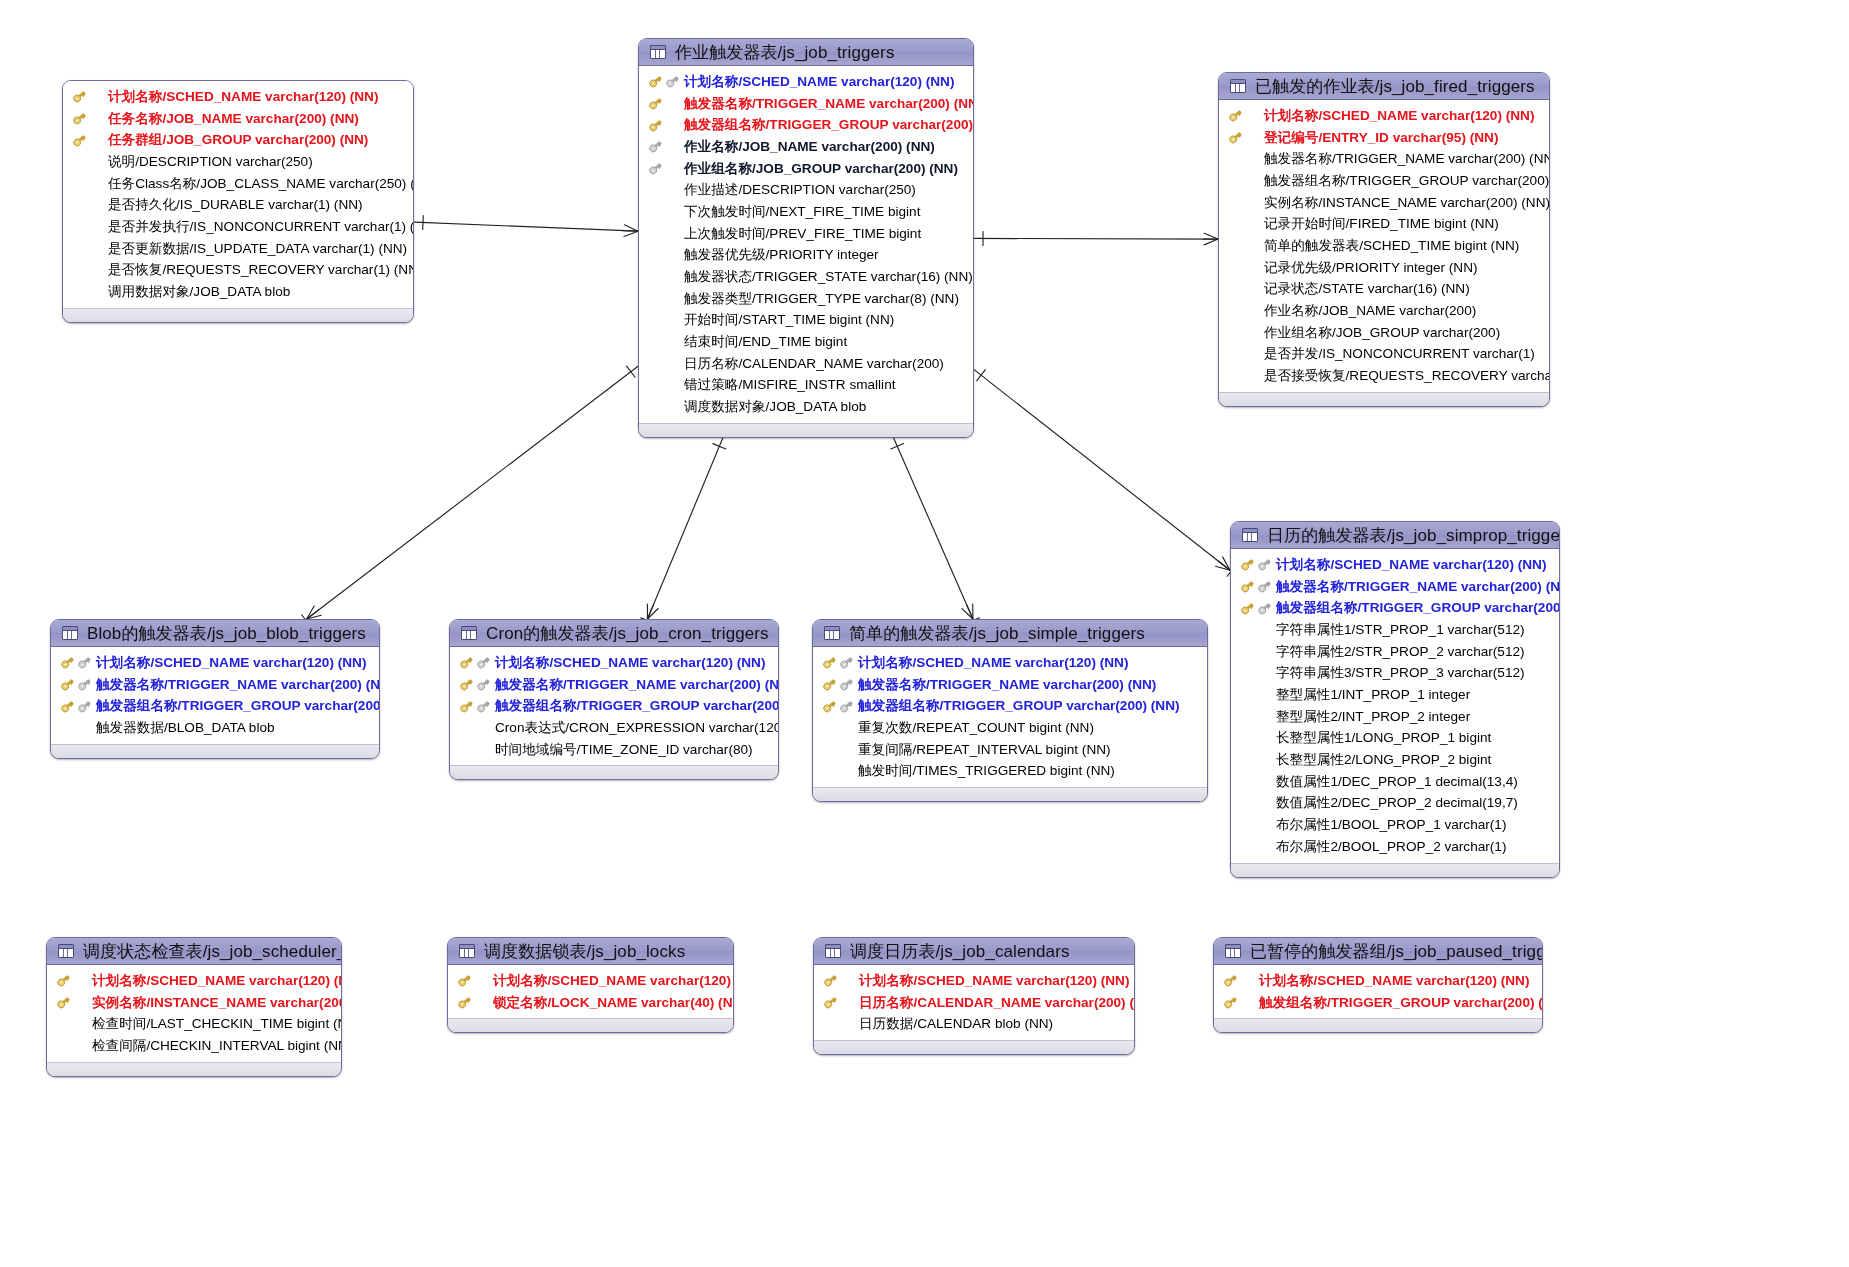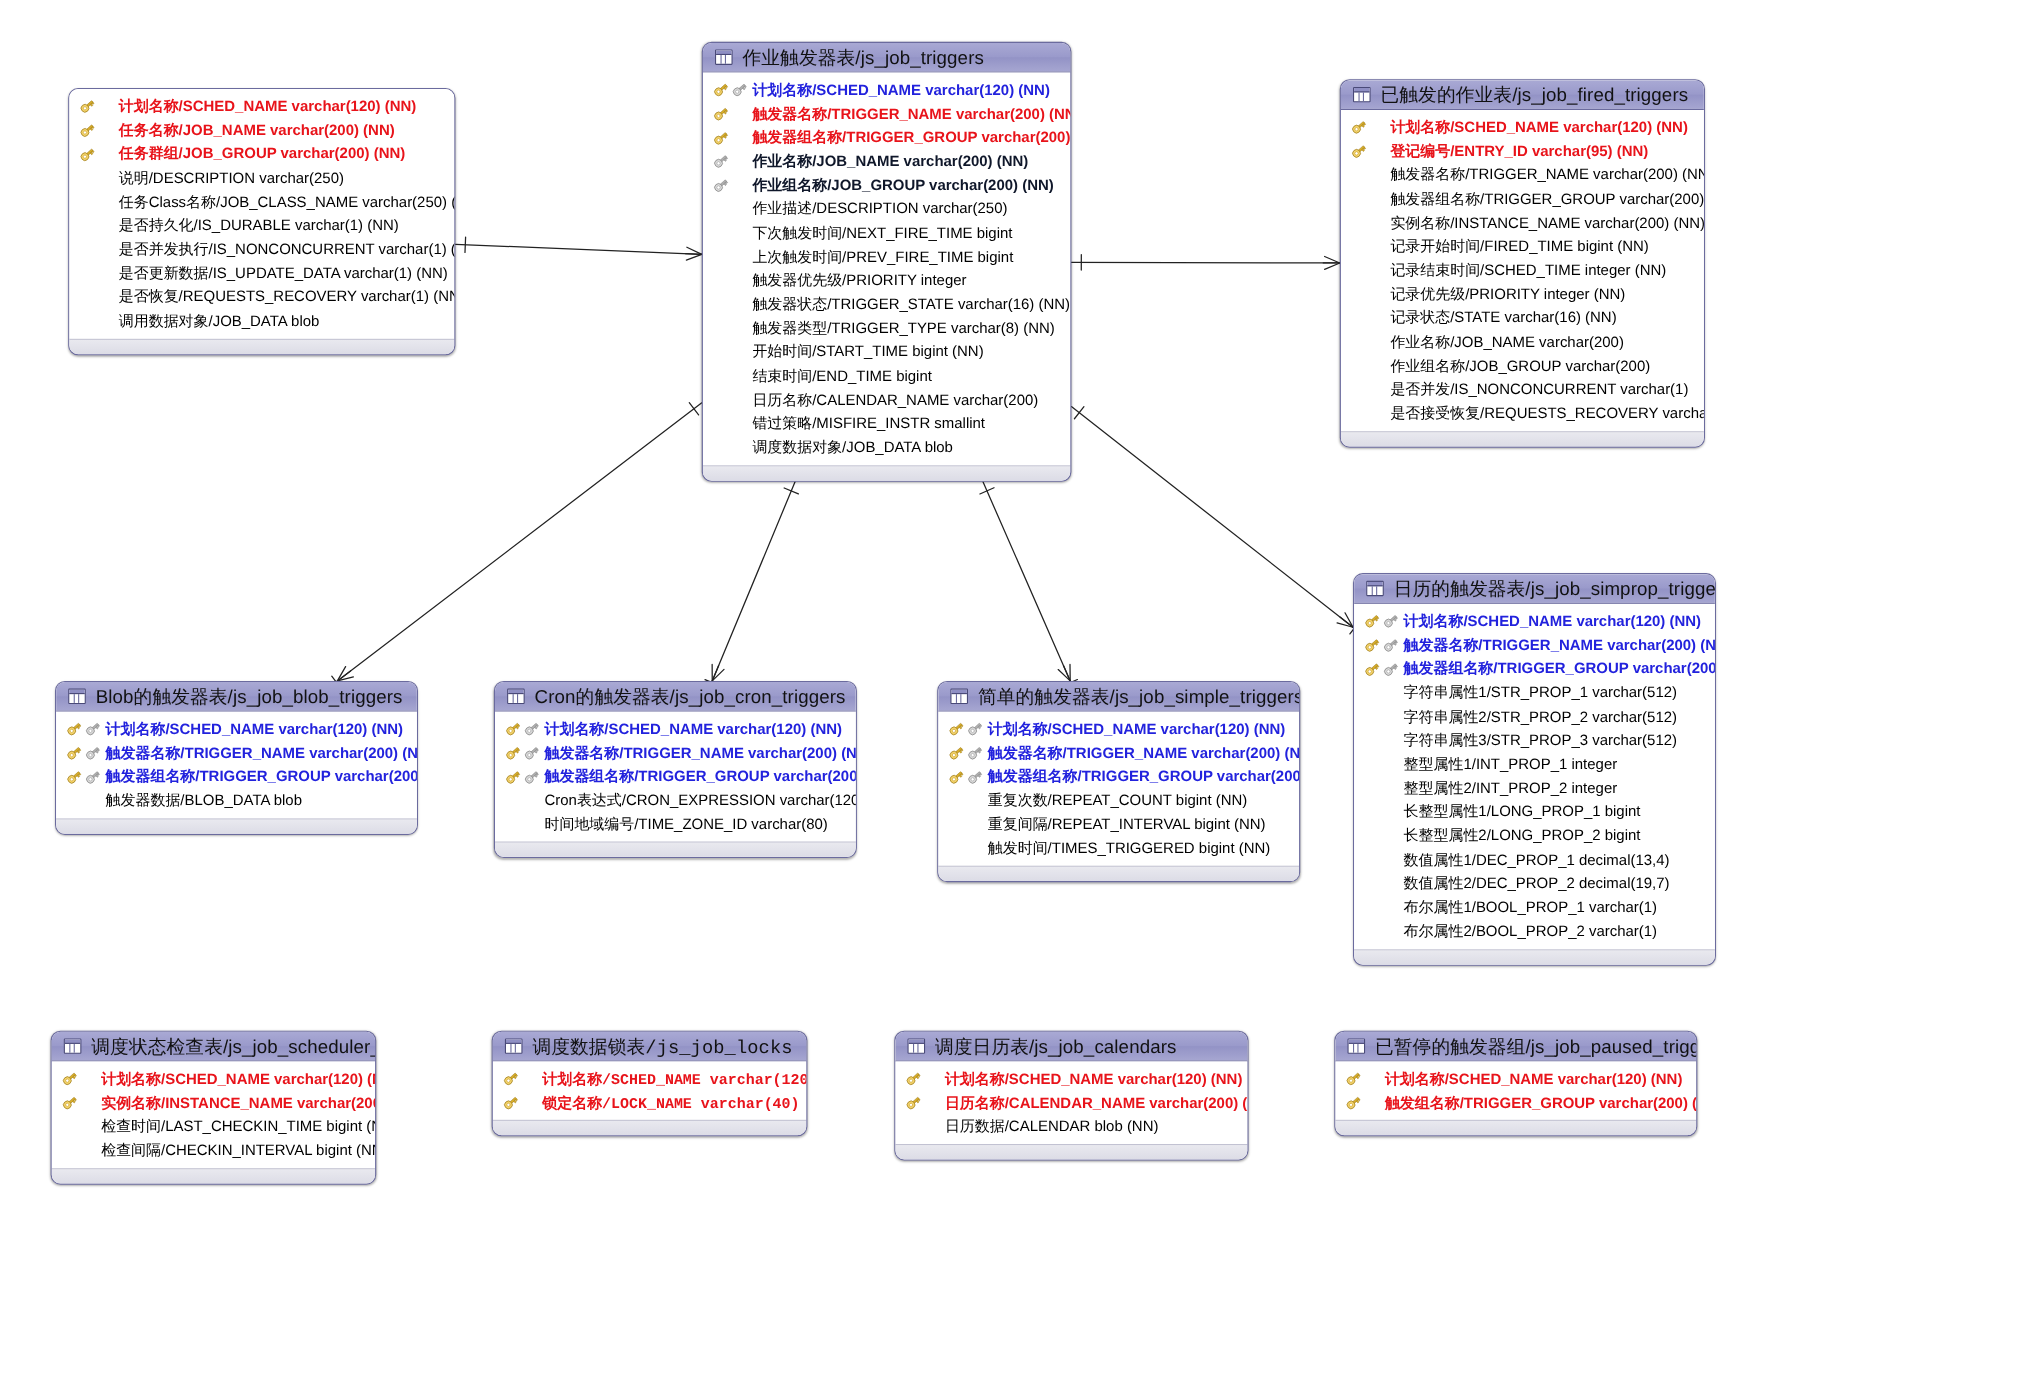--- a/index.html
+++ b/index.html
@@ -442,21 +442,21 @@
           <span class="attr-label">实例名称/INSTANCE_NAME varchar(200) (NN)</span>
         </div>
         <div class="attr plain">
           <span class="keycell"></span>
           <span class="keycell"></span>
           <span class="attr-label">记录开始时间/FIRED_TIME bigint (NN)</span>
         </div>
         <div class="attr plain">
           <span class="keycell"></span>
           <span class="keycell"></span>
-          <span class="attr-label">记录结束时间/SCHED_TIME integer (NN)</span>
+          <span class="attr-label">简单的触发器表/SCHED_TIME bigint (NN)</span>
         </div>
         <div class="attr plain">
           <span class="keycell"></span>
           <span class="keycell"></span>
           <span class="attr-label">记录优先级/PRIORITY integer (NN)</span>
         </div>
         <div class="attr plain">
           <span class="keycell"></span>
           <span class="keycell"></span>
           <span class="attr-label">记录状态/STATE varchar(16) (NN)</span>
@@ -799,21 +799,21 @@
           <span class="attr-label">Cron表达式/CRON_EXPRESSION varchar(120) (NN)</span>
         </div>
         <div class="attr plain">
           <span class="keycell"></span>
           <span class="keycell"></span>
           <span class="attr-label">时间地域编号/TIME_ZONE_ID varchar(80)</span>
         </div>
       </div>
       <div class="entity-footer"></div>
     </div>
-    <div class="entity" style="left: 852px; top: 619px; width: 330px;">
+    <div class="entity" style="left: 812px; top: 619px; width: 396px;">
       <div class="entity-header">
         <span class="table-icon"></span>
         <span class="entity-title">简单的触发器表/js_job_simple_triggers</span>
       </div>
       <div class="entity-body">
         <div class="attr fkpk">
           <span class="keycell">
             <svg class="key" viewBox="0 0 15 13" xmlns="http://www.w3.org/2000/svg">
               <g transform="rotate(-42 7.5 6.5)">
                 <rect x="6.6" y="5.3" width="7.2" height="2.1" rx="0.7" fill="#d8ae2b" stroke="#9a7715" stroke-width="0.45"></rect>
@@ -947,21 +947,21 @@
           <span class="attr-label">检查时间/LAST_CHECKIN_TIME bigint (NN)</span>
         </div>
         <div class="attr plain">
           <span class="keycell"></span>
           <span class="keycell"></span>
           <span class="attr-label">检查间隔/CHECKIN_INTERVAL bigint (NN)</span>
         </div>
       </div>
       <div class="entity-footer"></div>
     </div>
-    <div class="entity" style="left: 447px; top: 937px; width: 287px; font-family: Liberation Mono, monospace;">
+    <div class="entity" style="left: 447px; top: 937px; width: 287px;">
       <div class="entity-header">
         <span class="table-icon"></span>
         <span class="entity-title">调度数据锁表/js_job_locks</span>
       </div>
       <div class="entity-body">
         <div class="attr pk">
           <span class="keycell">
             <svg class="key" viewBox="0 0 15 13" xmlns="http://www.w3.org/2000/svg">
               <g transform="rotate(-42 7.5 6.5)">
                 <rect x="6.6" y="5.3" width="7.2" height="2.1" rx="0.7" fill="#d8ae2b" stroke="#9a7715" stroke-width="0.45"></rect>

